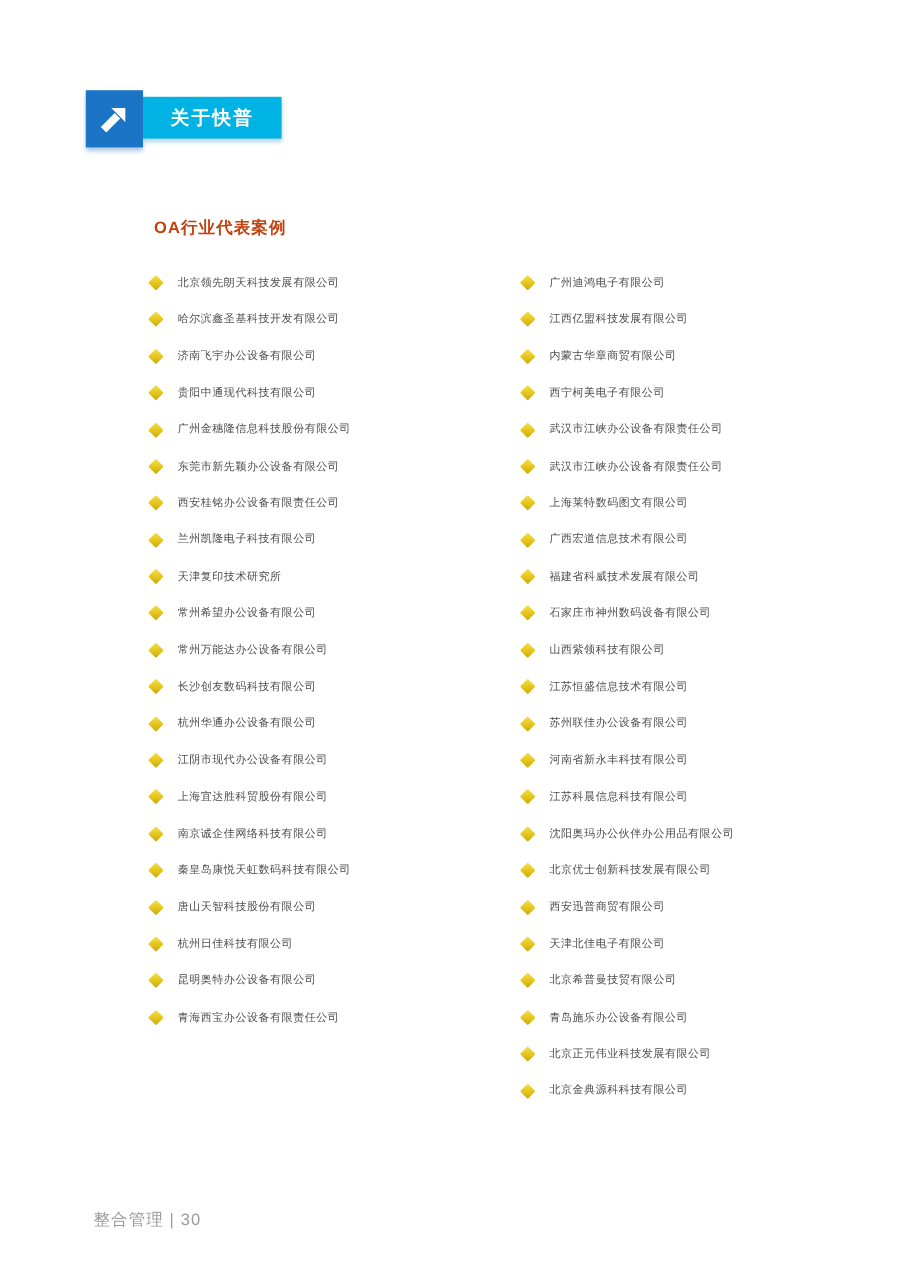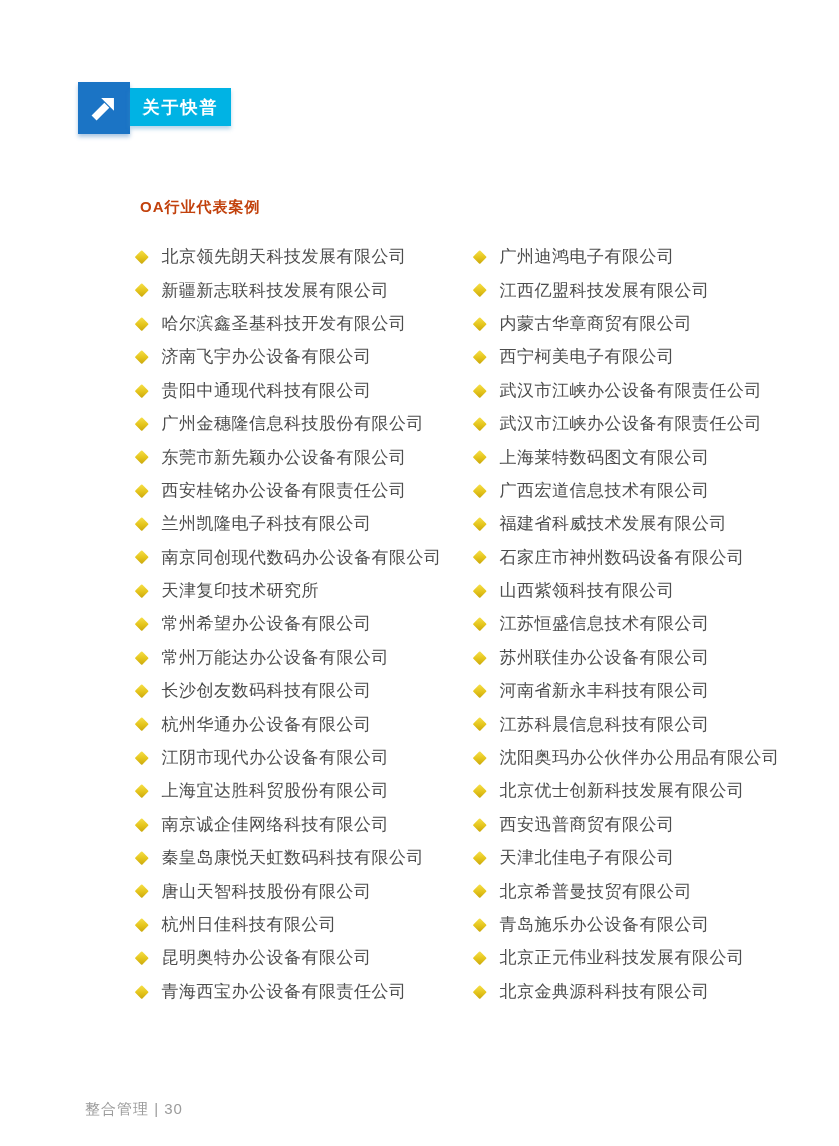--- a/index.html
+++ b/index.html
@@ -23,21 +23,21 @@
   .logo-square{
     position:absolute;left:78px;top:82px;
     width:52px;height:52px;
     background:var(--logo-blue);
     box-shadow:0 3px 4px rgba(70,130,190,.45);
     display:flex;align-items:center;justify-content:center;
   }
   .logo-square svg{width:34px;height:34px;display:block;}
   .banner{
     position:absolute;left:130px;top:88px;
-    width:101px;height:38px;
+    width:126px;height:38px;
     background:var(--banner-cyan);
     box-shadow:0 3px 4px rgba(70,150,200,.4);
     display:flex;align-items:center;justify-content:center;
   }
   .banner-label{
     color:#ffffff;font-size:17px;font-weight:bold;letter-spacing:2px;
   }
   
   .page-title{
     position:absolute;left:140px;top:198px;
@@ -55,21 +55,21 @@
     display:flex;align-items:center;
   }
   .diamond{
     width:9.5px;height:9.5px;flex:0 0 9.5px;
     transform:rotate(45deg);
     background:linear-gradient(135deg,var(--bullet-gold-light) 0%,var(--bullet-gold) 55%,#c9a70e 100%);
     border-radius:1px;
     margin-right:15px;
   }
   .company-name{
-    font-size:17px;color:var(--text-color);
+    font-size:10px;color:var(--text-color);
     letter-spacing:0.5px;white-space:nowrap;
   }
   
   .page-footer{
     position:absolute;left:85px;top:1100px;
     font-size:15px;color:var(--footer-gray);letter-spacing:1px;
   }
 </style>
 </head>
 <body>
@@ -89,24 +89,20 @@
 
   <h1 class="page-title">OA行业代表案例</h1>
 
   <ul class="company-list left">
       <li class="company-row">
         <span class="diamond"></span>
         <span class="company-name">北京领先朗天科技发展有限公司</span>
       </li>
       <li class="company-row">
         <span class="diamond"></span>
-        <span class="company-name">新疆新志联科技发展有限公司</span>
-      </li>
-      <li class="company-row">
-        <span class="diamond"></span>
         <span class="company-name">哈尔滨鑫圣基科技开发有限公司</span>
       </li>
       <li class="company-row">
         <span class="diamond"></span>
         <span class="company-name">济南飞宇办公设备有限公司</span>
       </li>
       <li class="company-row">
         <span class="diamond"></span>
         <span class="company-name">贵阳中通现代科技有限公司</span>
       </li>
@@ -118,24 +114,20 @@
         <span class="diamond"></span>
         <span class="company-name">东莞市新先颖办公设备有限公司</span>
       </li>
       <li class="company-row">
         <span class="diamond"></span>
         <span class="company-name">西安桂铭办公设备有限责任公司</span>
       </li>
       <li class="company-row">
         <span class="diamond"></span>
         <span class="company-name">兰州凯隆电子科技有限公司</span>
-      </li>
-      <li class="company-row">
-        <span class="diamond"></span>
-        <span class="company-name">南京同创现代数码办公设备有限公司</span>
       </li>
       <li class="company-row">
         <span class="diamond"></span>
         <span class="company-name">天津复印技术研究所</span>
       </li>
       <li class="company-row">
         <span class="diamond"></span>
         <span class="company-name">常州希望办公设备有限公司</span>
       </li>
       <li class="company-row">

